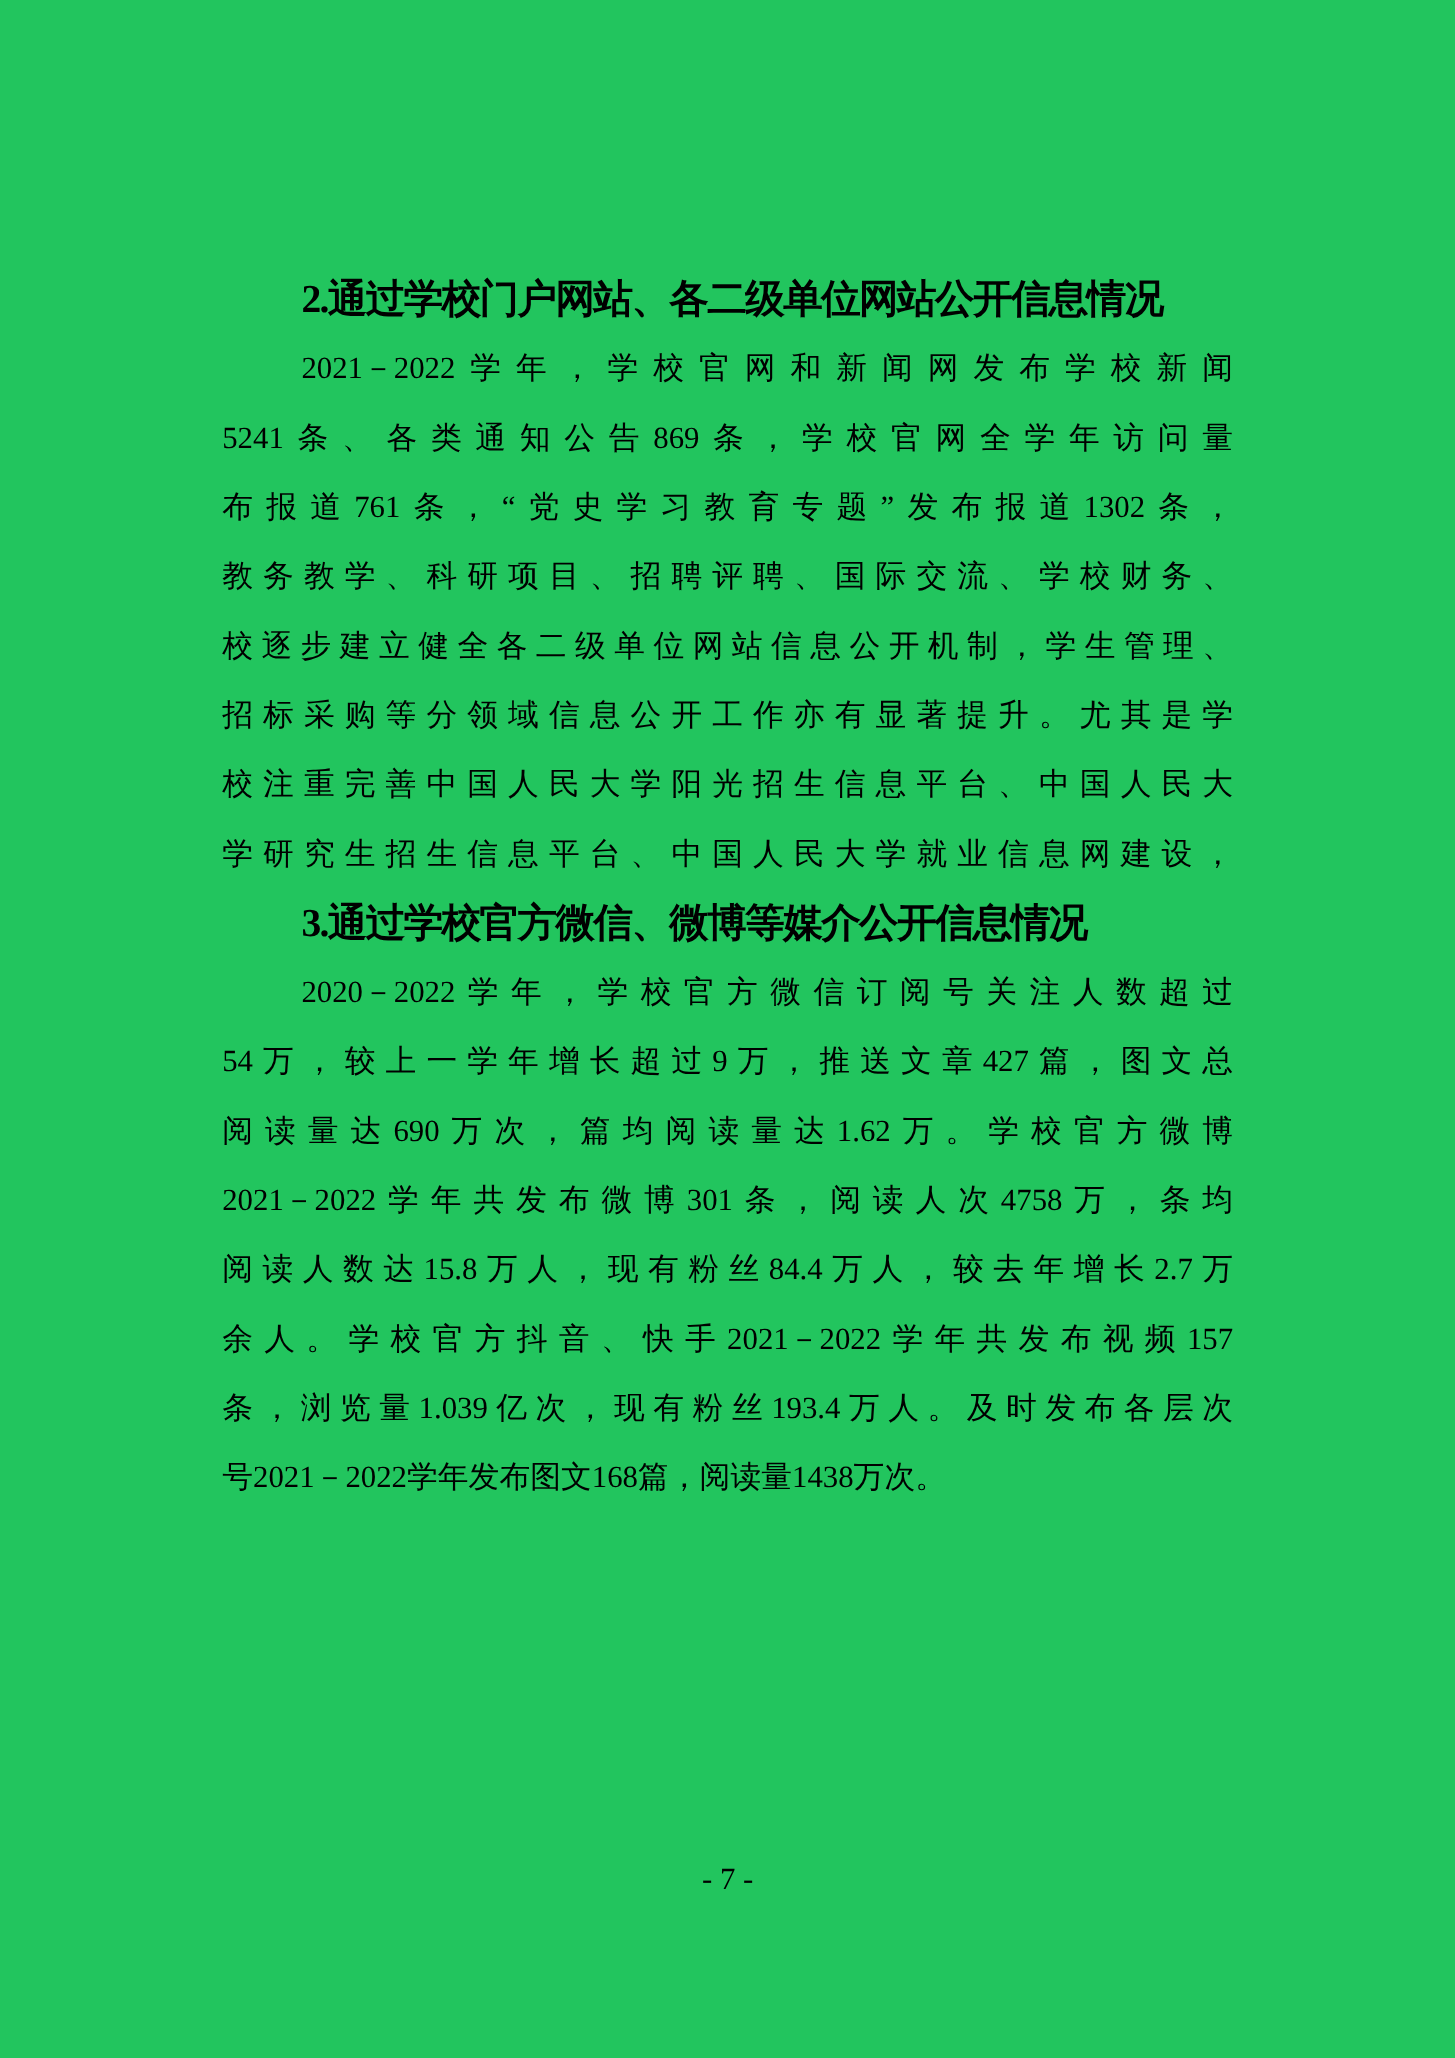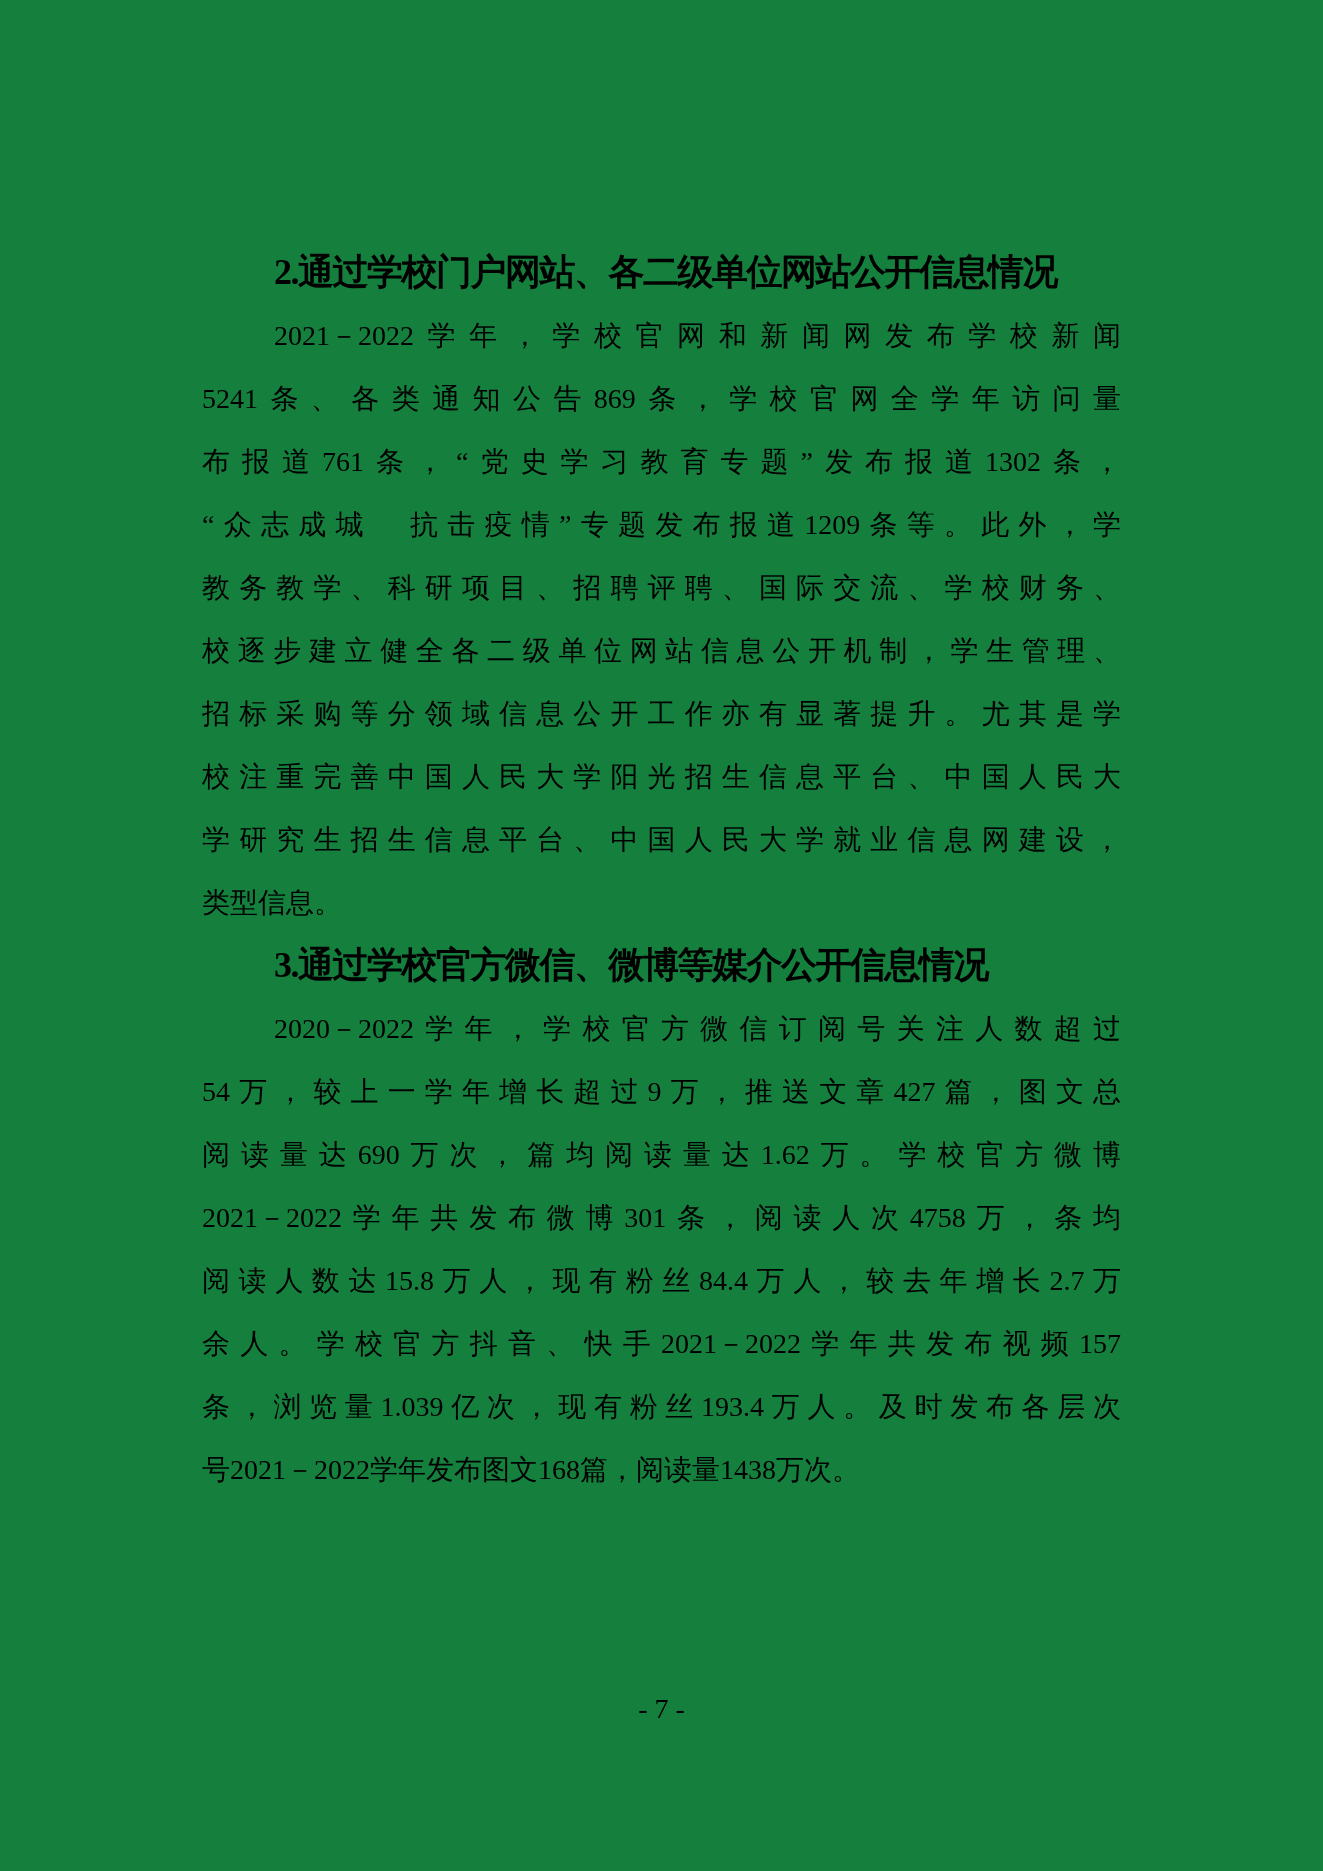--- a/index.html
+++ b/index.html
@@ -5,21 +5,21 @@
   html, body {
     margin: 0;
     padding: 0;
     background: #e8e8e8;
   }
   .page {
     position: relative;
     width: 1323px;
     height: 1871px;
     margin: 0 auto;
-    background: #15803d;
+    background: #22c55e;
     color: #000000;
     font-family: "Liberation Serif", "DejaVu Serif", serif;
     overflow: hidden;
   }
   .content {
     position: absolute;
     left: 202px;
     top: 241px;
     width: 919px;
   }
@@ -60,27 +60,25 @@
 </head>
 <body>
 
 <div class="page">
   <div class="content">
     <div class="heading">2.通过学校门户网站、各二级单位网站公开信息情况</div>
 
     <div class="line first">2021－2022学年，学校官网和新闻网发布学校新闻</div>
     <div class="line">5241条、各类通知公告869条，学校官网全学年访问量</div>
     <div class="line">布报道761条，“党史学习教育专题”发布报道1302条，</div>
-    <div class="line">“众志成城　抗击疫情”专题发布报道1209条等。此外，学</div>
     <div class="line">教务教学、科研项目、招聘评聘、国际交流、学校财务、</div>
     <div class="line">校逐步建立健全各二级单位网站信息公开机制，学生管理、</div>
     <div class="line">招标采购等分领域信息公开工作亦有显著提升。尤其是学</div>
     <div class="line">校注重完善中国人民大学阳光招生信息平台、中国人民大</div>
     <div class="line">学研究生招生信息平台、中国人民大学就业信息网建设，</div>
-    <div class="line last">类型信息。</div>
 
     <div class="heading">3.通过学校官方微信、微博等媒介公开信息情况</div>
 
     <div class="line first">2020－2022学年，学校官方微信订阅号关注人数超过</div>
     <div class="line">54万，较上一学年增长超过9万，推送文章427篇，图文总</div>
     <div class="line">阅读量达690万次，篇均阅读量达1.62万。学校官方微博</div>
     <div class="line">2021－2022学年共发布微博301条，阅读人次4758万，条均</div>
     <div class="line">阅读人数达15.8万人，现有粉丝84.4万人，较去年增长2.7万</div>
     <div class="line">余人。学校官方抖音、快手2021－2022学年共发布视频157</div>
     <div class="line">条，浏览量1.039亿次，现有粉丝193.4万人。及时发布各层次</div>

